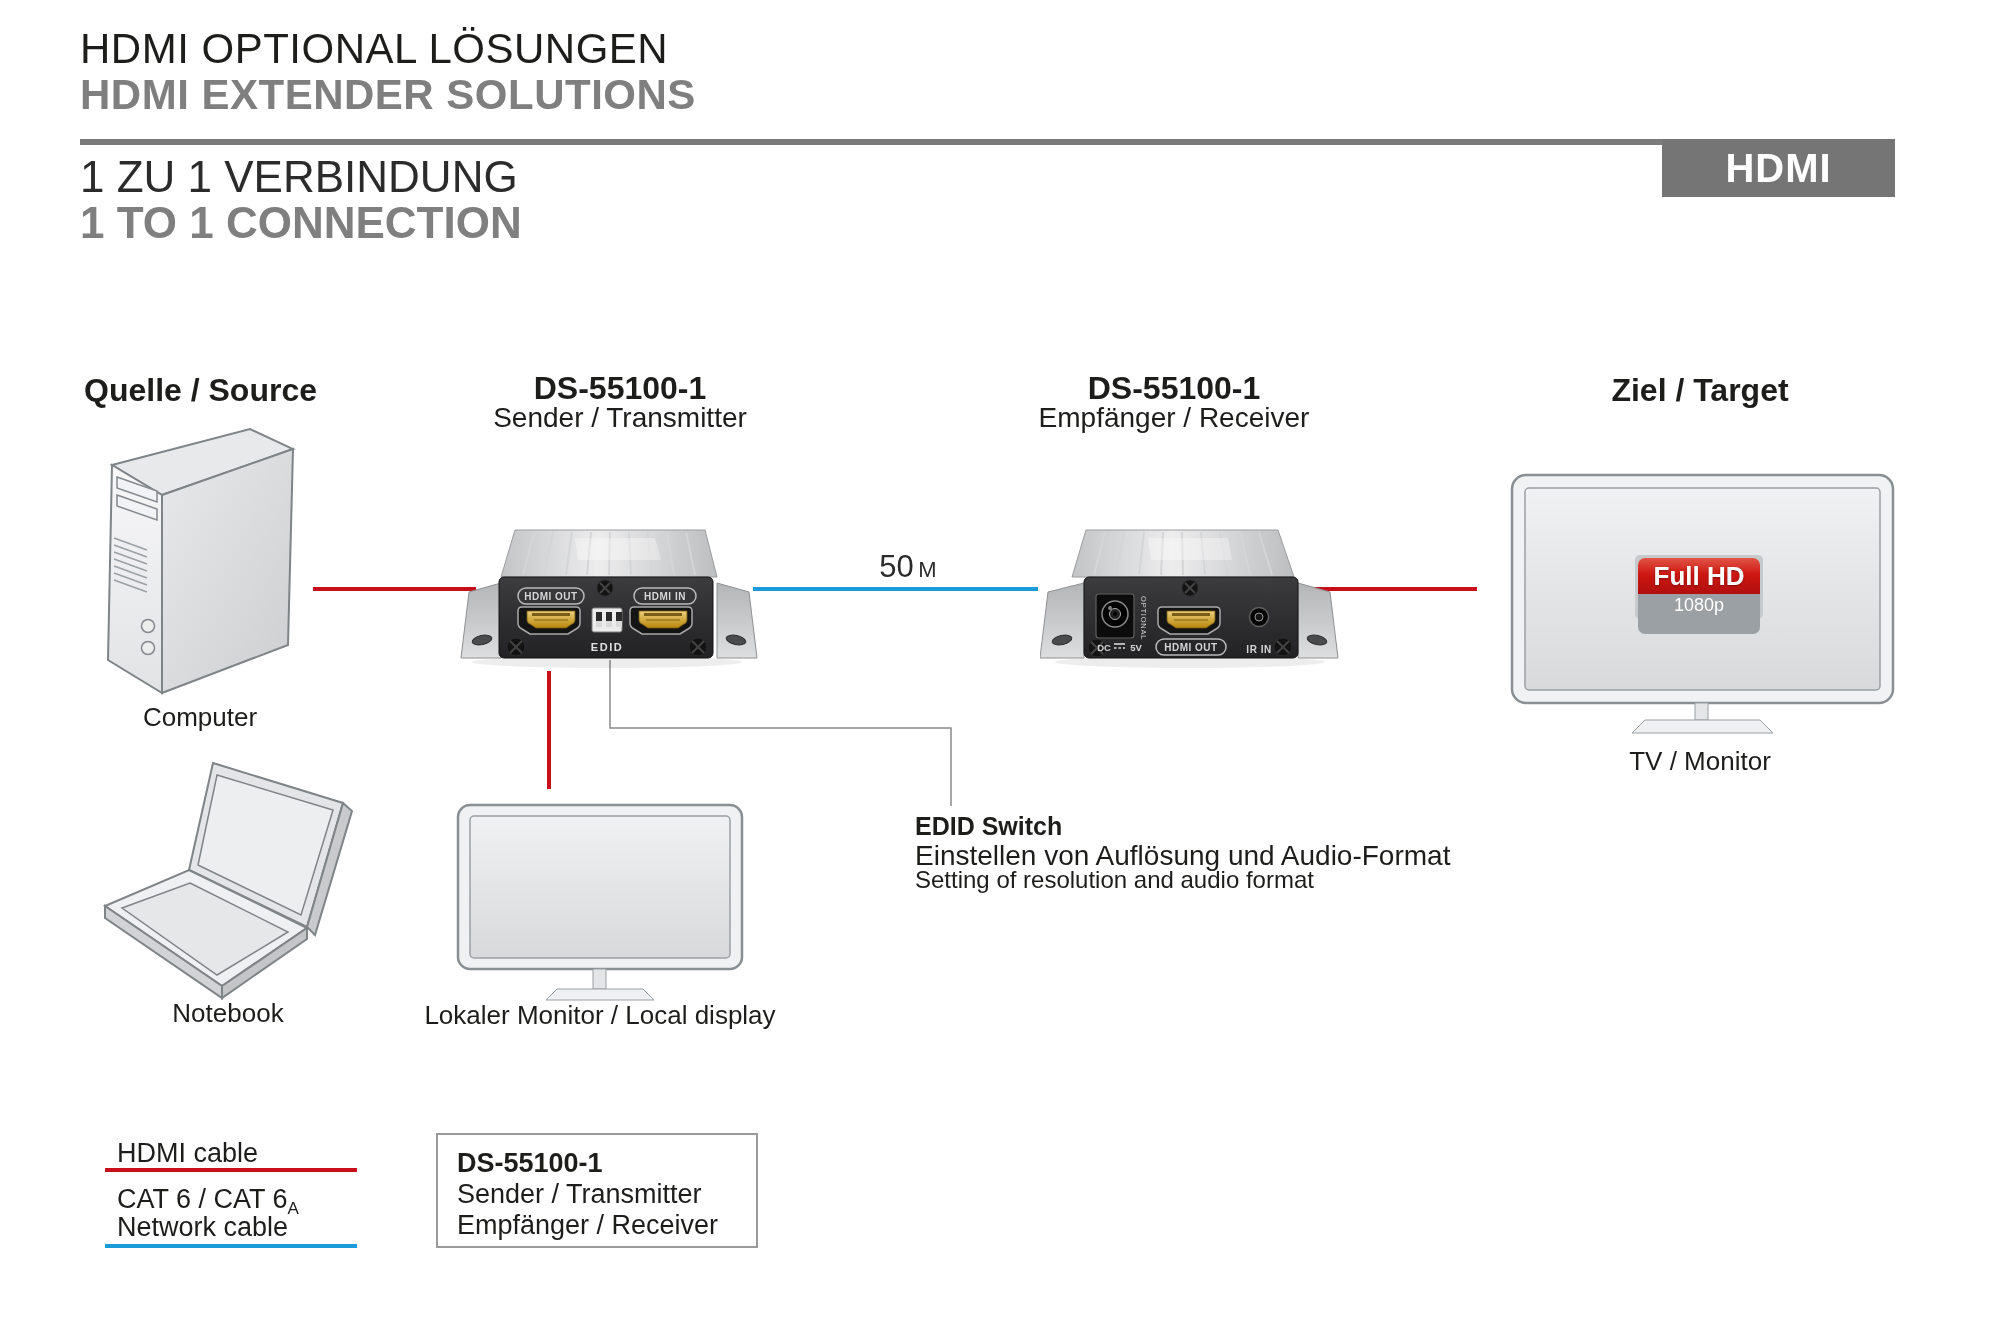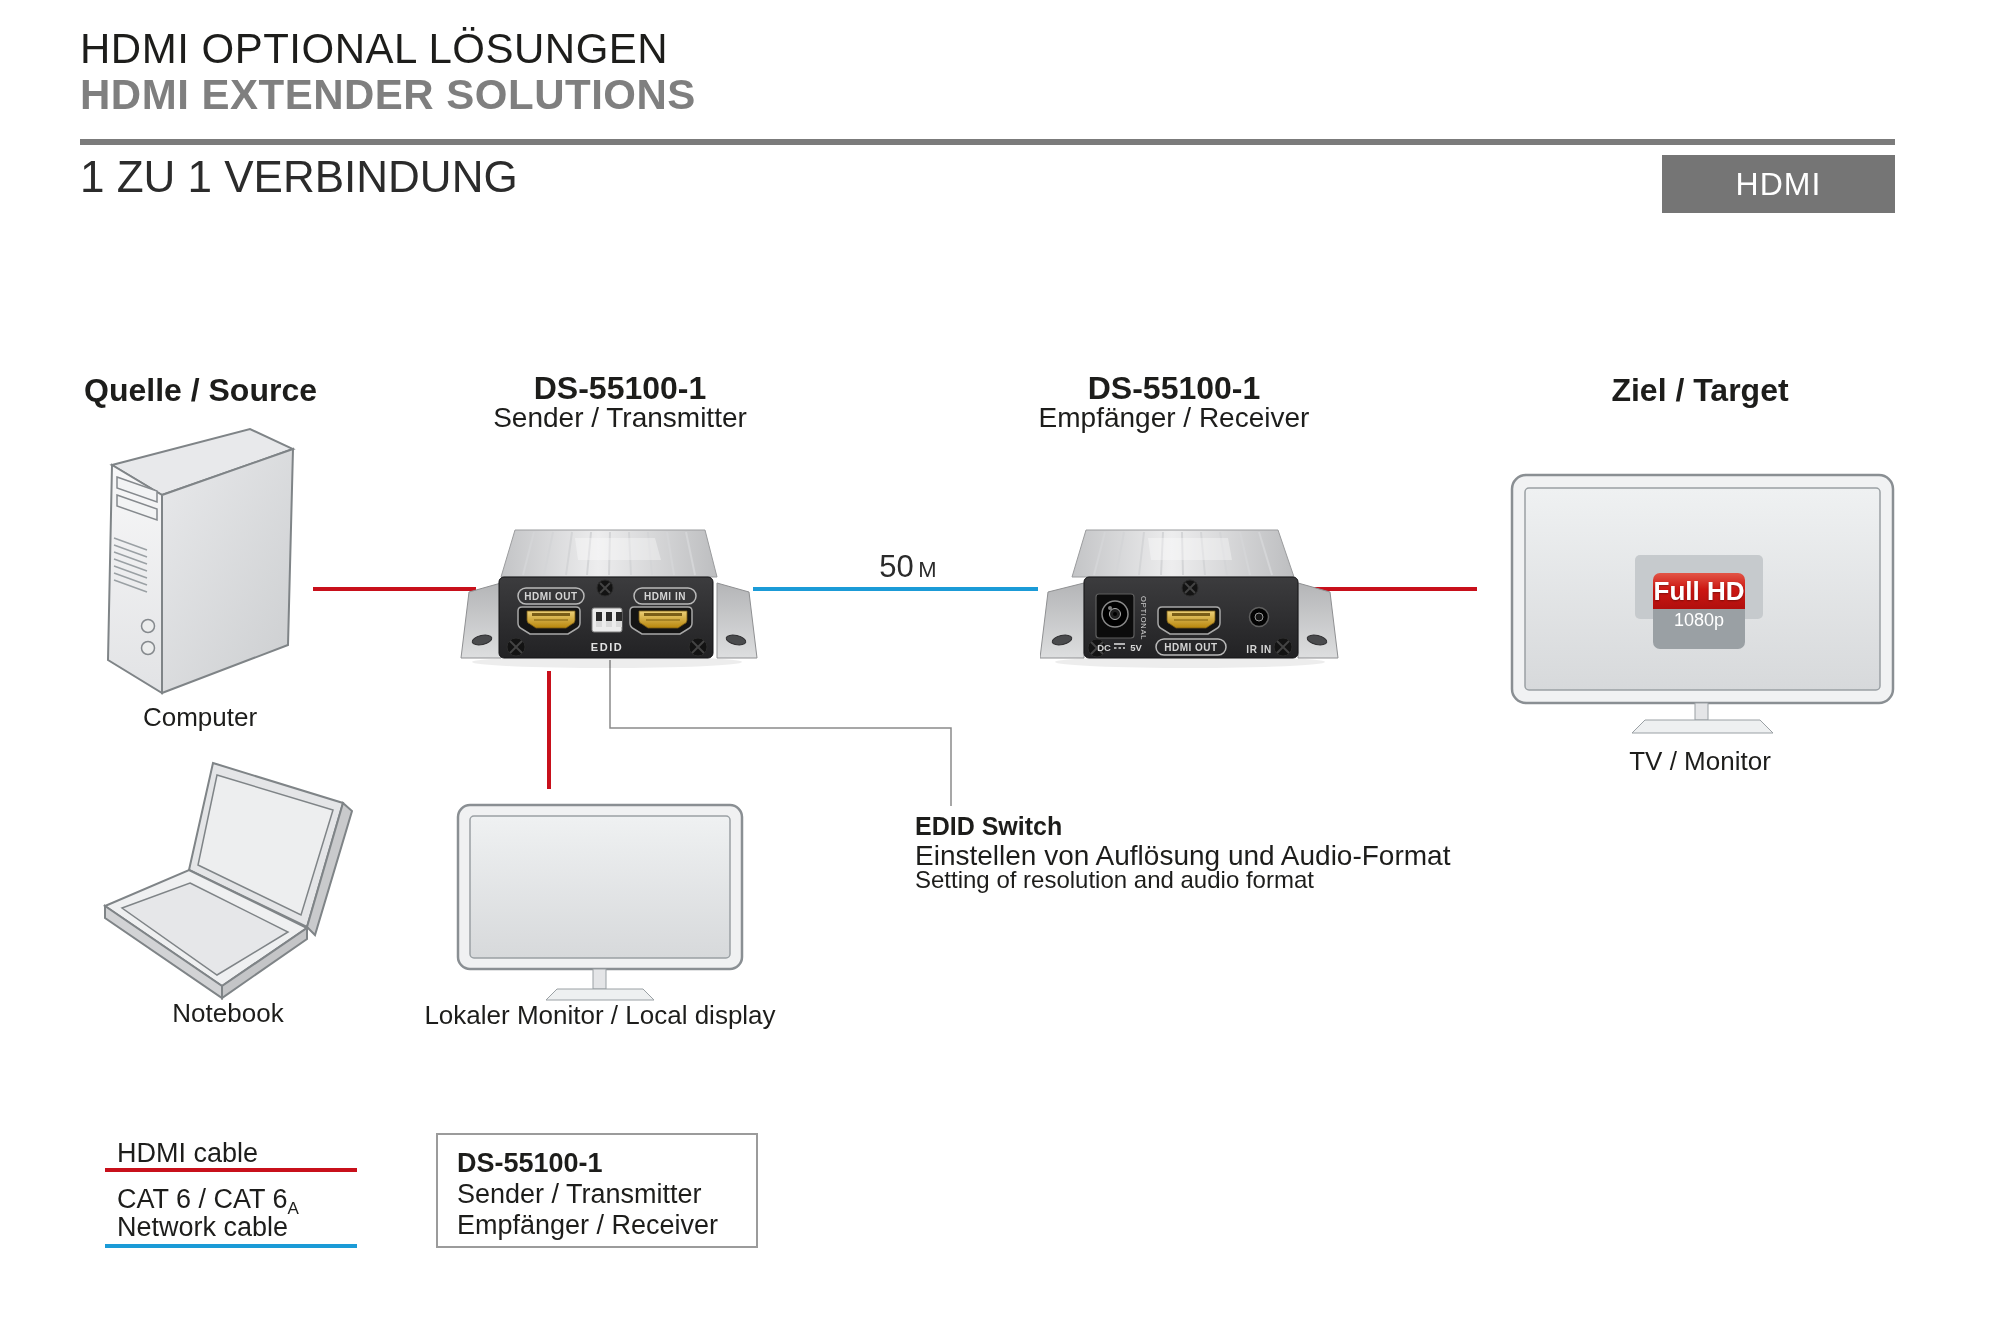--- a/index.html
+++ b/index.html
@@ -5,21 +5,21 @@
   html,body{margin:0;padding:0;background:#ffffff;}
   .page{position:relative;width:2000px;height:1333px;background:#ffffff;overflow:hidden;
         font-family:"Liberation Sans", sans-serif;color:#1d1d1b;}
   .abs{position:absolute;}
   .layer{position:absolute;left:0;top:0;}
   
   .title-de{left:80px;top:26px;font-size:42px;line-height:46px;color:#1d1d1b;letter-spacing:.5px;}
   .title-en{left:80px;top:72px;font-size:42px;line-height:46px;font-weight:bold;color:#7f7f7f;letter-spacing:.5px;}
   .rule{left:80px;top:139px;width:1815px;height:6px;background:#7b7b7b;}
   .hdmi-badge{left:1662px;top:139px;width:233px;height:58px;background:#757575;color:#ffffff;
-              font-size:32px;font-weight:normal;text-align:center;line-height:58px;letter-spacing:1px;margin-top:16px;}
+              font-size:40px;font-weight:bold;text-align:center;line-height:58px;letter-spacing:1px;}
   .sub-de{left:80px;top:154px;font-size:44px;line-height:46px;color:#2b2b2b;}
   .sub-en{left:80px;top:200px;font-size:44px;line-height:46px;font-weight:bold;color:#7f7f7f;}
   
   .colhead{font-size:32px;font-weight:bold;color:#1d1d1b;}
   .colrole{font-size:28px;color:#1d1d1b;}
   .center{text-align:center;}
   
   .caption{font-size:26px;color:#1d1d1b;text-align:center;}
   
   .dist{left:818px;top:549px;width:180px;text-align:center;color:#2b2b2b;}
@@ -32,21 +32,21 @@
   
   .leg{left:105px;font-size:27px;margin-left:12px;}
   .leg sub{font-size:17px;}
   
   .pbox{left:436px;top:1133px;width:322px;height:115px;border:2px solid #9b9b9b;box-sizing:border-box;
         padding:12px 0 0 19px;}
   .pbox .m{font-size:27px;font-weight:bold;line-height:32px;}
   .pbox .r{font-size:27px;line-height:31px;}
   
   .fhd{left:1635px;top:555px;width:128px;height:64px;border-radius:5px;background:#c6cacd;
-       padding:18px;box-sizing:border-box;}
+       padding:3px;box-sizing:border-box;}
   .fhd .top{height:36px;border-radius:7px 7px 0 0;text-align:center;line-height:36px;
             background:linear-gradient(#e25546 0%,#cd1712 45%,#b00f0e 100%);
             color:#fff;font-size:26px;font-weight:bold;text-shadow:0 1px 2px rgba(0,0,0,.35);}
   .fhd .bar{height:40px;border-radius:0 0 7px 7px;background:#9aa0a4;text-align:center;
             line-height:22px;color:#fff;font-size:18px;}
   svg text{font-family:"Liberation Sans", sans-serif;}
 </style>
 </head>
 <body>
 
@@ -91,20 +91,21 @@
     <polyline points="610,660 610,728 951,728 951,806" fill="none" stroke="#8a8a8a" stroke-width="1.5"></polyline>
     <line x1="105" y1="1170" x2="357" y2="1170" stroke-width="4" stroke="#c8101b"></line>
     <line x1="105" y1="1246" x2="357" y2="1246" stroke-width="4" stroke="#1b9bd7"></line>
   </svg>
 
   <div class="abs title-de">HDMI OPTIONAL LÖSUNGEN</div>
   <div class="abs title-en">HDMI EXTENDER SOLUTIONS</div>
   <div class="abs rule" style="background: rgb(123, 123, 123);"></div>
   <div class="abs hdmi-badge" style="background: rgb(117, 117, 117);">HDMI</div>
   <div class="abs sub-de">1 ZU 1 VERBINDUNG</div>
+  <div class="abs sub-en">1 TO 1 CONNECTION</div>
 
   <div class="abs colhead" style="left:84px;top:372px;">Quelle / Source</div>
   <div class="abs colhead center" style="left:460px;top:370px;width:320px;">DS-55100-1</div>
   <div class="abs colrole center" style="left:460px;top:402px;width:320px;">Sender / Transmitter</div>
   <div class="abs colhead center" style="left:1014px;top:370px;width:320px;">DS-55100-1</div>
   <div class="abs colrole center" style="left:1014px;top:402px;width:320px;">Empfänger / Receiver</div>
   <div class="abs colhead center" style="left:1540px;top:372px;width:320px;">Ziel / Target</div>
 
   <div class="abs dist">
     <span class="v">50</span>

